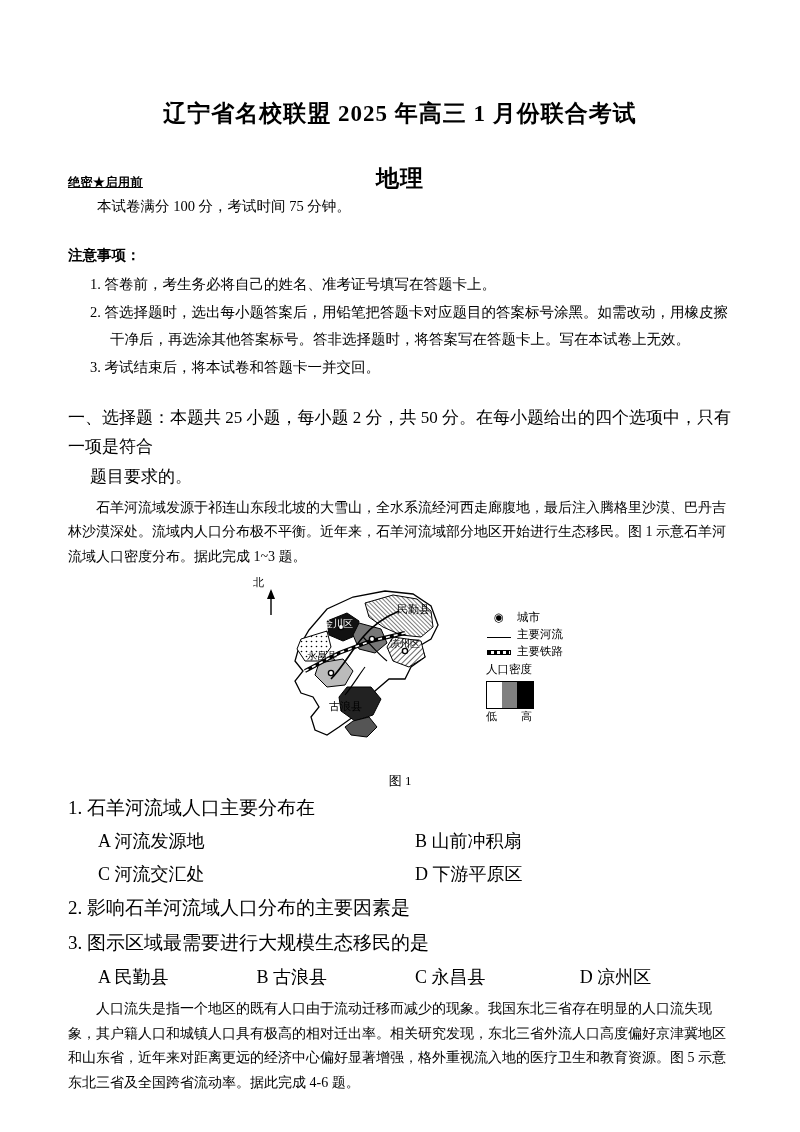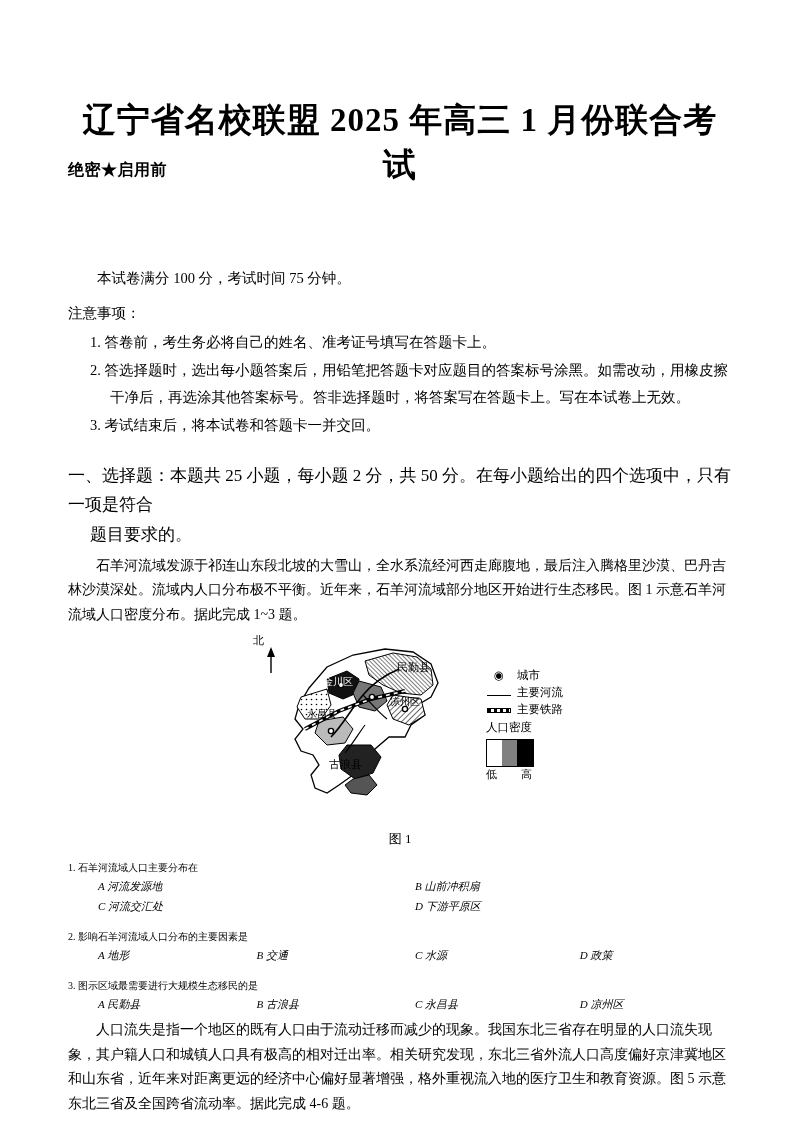--- a/index.html
+++ b/index.html
@@ -18,49 +18,50 @@
   .page {
     position: relative;
     width: 800px;
     height: 1132px;
     box-sizing: border-box;
     padding: 0 68px;
   }
   .secret {
     position: absolute;
     left: 68px;
-    top: 62px;
-    font-size: 16px;
+    top: 76px;
+    font-size: 12px;
     font-weight: bold;
     letter-spacing: 0.5px;
+    text-decoration: underline;
   }
   .title {
     text-align: center;
-    font-size: 33px;
+    font-size: 23px;
     font-weight: bold;
     margin-top: 98px;
     letter-spacing: 1px;
   }
   .subject {
     text-align: center;
     font-size: 23px;
     font-weight: bold;
     margin-top: 34px;
     letter-spacing: 1px;
   }
   .exam-info {
-    margin-top: 78px;
     font-size: 14.5px;
     text-indent: 2em;
     line-height: 1.7;
   }
   .notice-head {
     font-size: 14.5px;
-    margin-top: 10px;
+    margin-top: 24px;
     line-height: 1.7;
+    font-weight: bold;
   }
   .notice-list {
     margin: 4px 4px 0 0;
     padding: 0;
     list-style: none;
     font-size: 14.5px;
     line-height: 1.85;
   }
   .notice-list li {
     padding-left: 42px;
@@ -86,30 +87,29 @@
     margin-top: 6px;
     display: flex;
     justify-content: center;
   }
   .fig-caption {
     text-align: center;
     font-size: 13px;
     margin-top: 19px;
   }
   .q {
-    font-size: 10px;
+    font-size: 19px;
     line-height: 1.8;
-    margin-top: 11px;
+    margin-top: 1px;
   }
   .opts {
-    font-size: 11px;
+    font-size: 18px;
     line-height: 1.8;
     display: flex;
     padding-left: 30px;
-    font-style: italic;
   }
   .opts.two > div { width: 50%; }
   .opts.four > div { width: 25%; }
   .opts3 > div:nth-child(1) { width: 25%; }
   .opts3 > div:nth-child(2) { width: 25%; }
   .opts3 > div:nth-child(3) { width: 26%; }
   .opts3 > div:nth-child(4) { width: 24%; }
   .map-box {
     position: relative;
     width: 330px;
@@ -172,20 +172,21 @@
   }
 </style>
 </head>
 <body>
 
 <div class="page">
 
   <div class="secret">绝密★启用前</div>
 
   <div class="title">辽宁省名校联盟 2025 年高三 1 月份联合考试</div>
+  <div class="subject">地理</div>
 
   <div class="exam-info">本试卷满分 100 分，考试时间 75 分钟。</div>
 
   <div class="notice-head">注意事项：</div>
   <ul class="notice-list">
     <li>1. 答卷前，考生务必将自己的姓名、准考证号填写在答题卡上。</li>
     <li>2. 答选择题时，选出每小题答案后，用铅笔把答题卡对应题目的答案标号涂黑。如需改动，用橡皮擦干净后，再选涂其他答案标号。答非选择题时，将答案写在答题卡上。写在本试卷上无效。</li>
     <li>3. 考试结束后，将本试卷和答题卡一并交回。</li>
   </ul>
 
@@ -286,26 +287,20 @@
   <div class="opts two">
     <div>A 河流发源地</div>
     <div>B 山前冲积扇</div>
   </div>
   <div class="opts two">
     <div>C 河流交汇处</div>
     <div>D 下游平原区</div>
   </div>
 
   <div class="q">2. 影响石羊河流域人口分布的主要因素是</div>
-  <div class="opts four opts3">
-    <div>A 地形</div>
-    <div>B 交通</div>
-    <div>C 水源</div>
-    <div>D 政策</div>
-  </div>
 
   <div class="q">3. 图示区域最需要进行大规模生态移民的是</div>
   <div class="opts four opts3">
     <div>A 民勤县</div>
     <div>B 古浪县</div>
     <div>C 永昌县</div>
     <div>D 凉州区</div>
   </div>
 
   <div class="para">人口流失是指一个地区的既有人口由于流动迁移而减少的现象。我国东北三省存在明显的人口流失现象，其户籍人口和城镇人口具有极高的相对迁出率。相关研究发现，东北三省外流人口高度偏好京津冀地区和山东省，近年来对距离更远的经济中心偏好显著增强，格外重视流入地的医疗卫生和教育资源。图 5 示意东北三省及全国跨省流动率。据此完成 4-6 题。</div>

